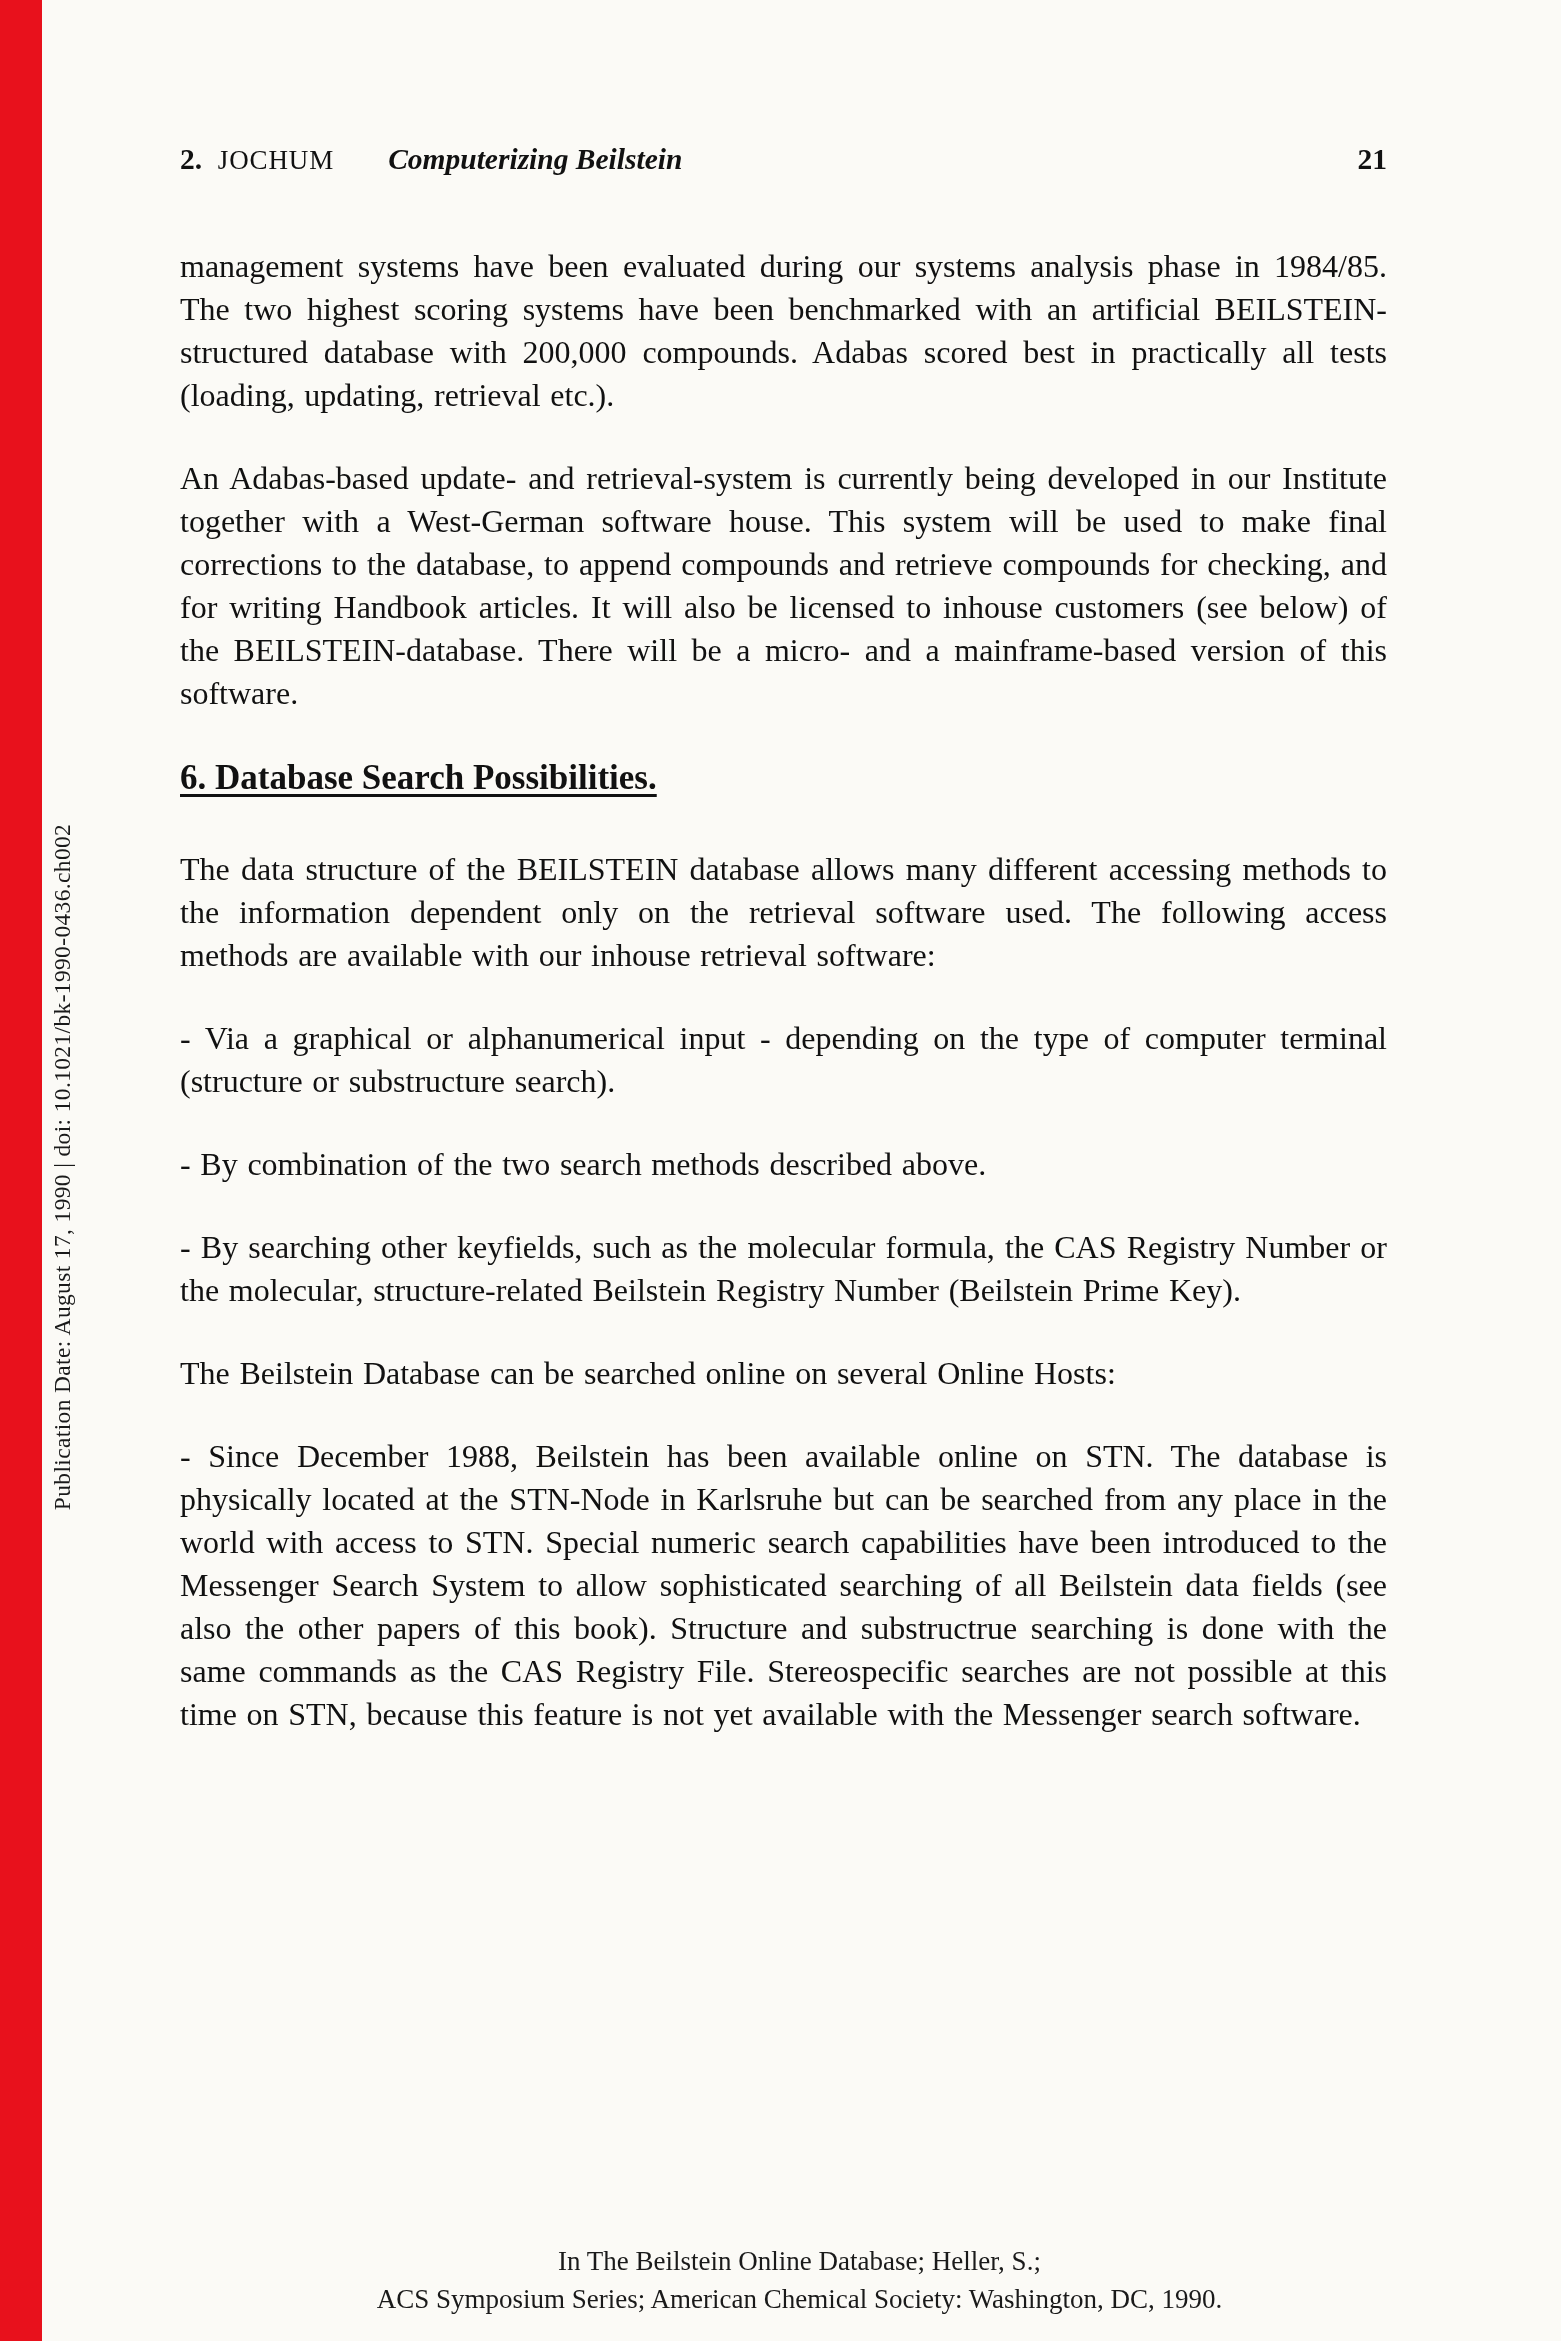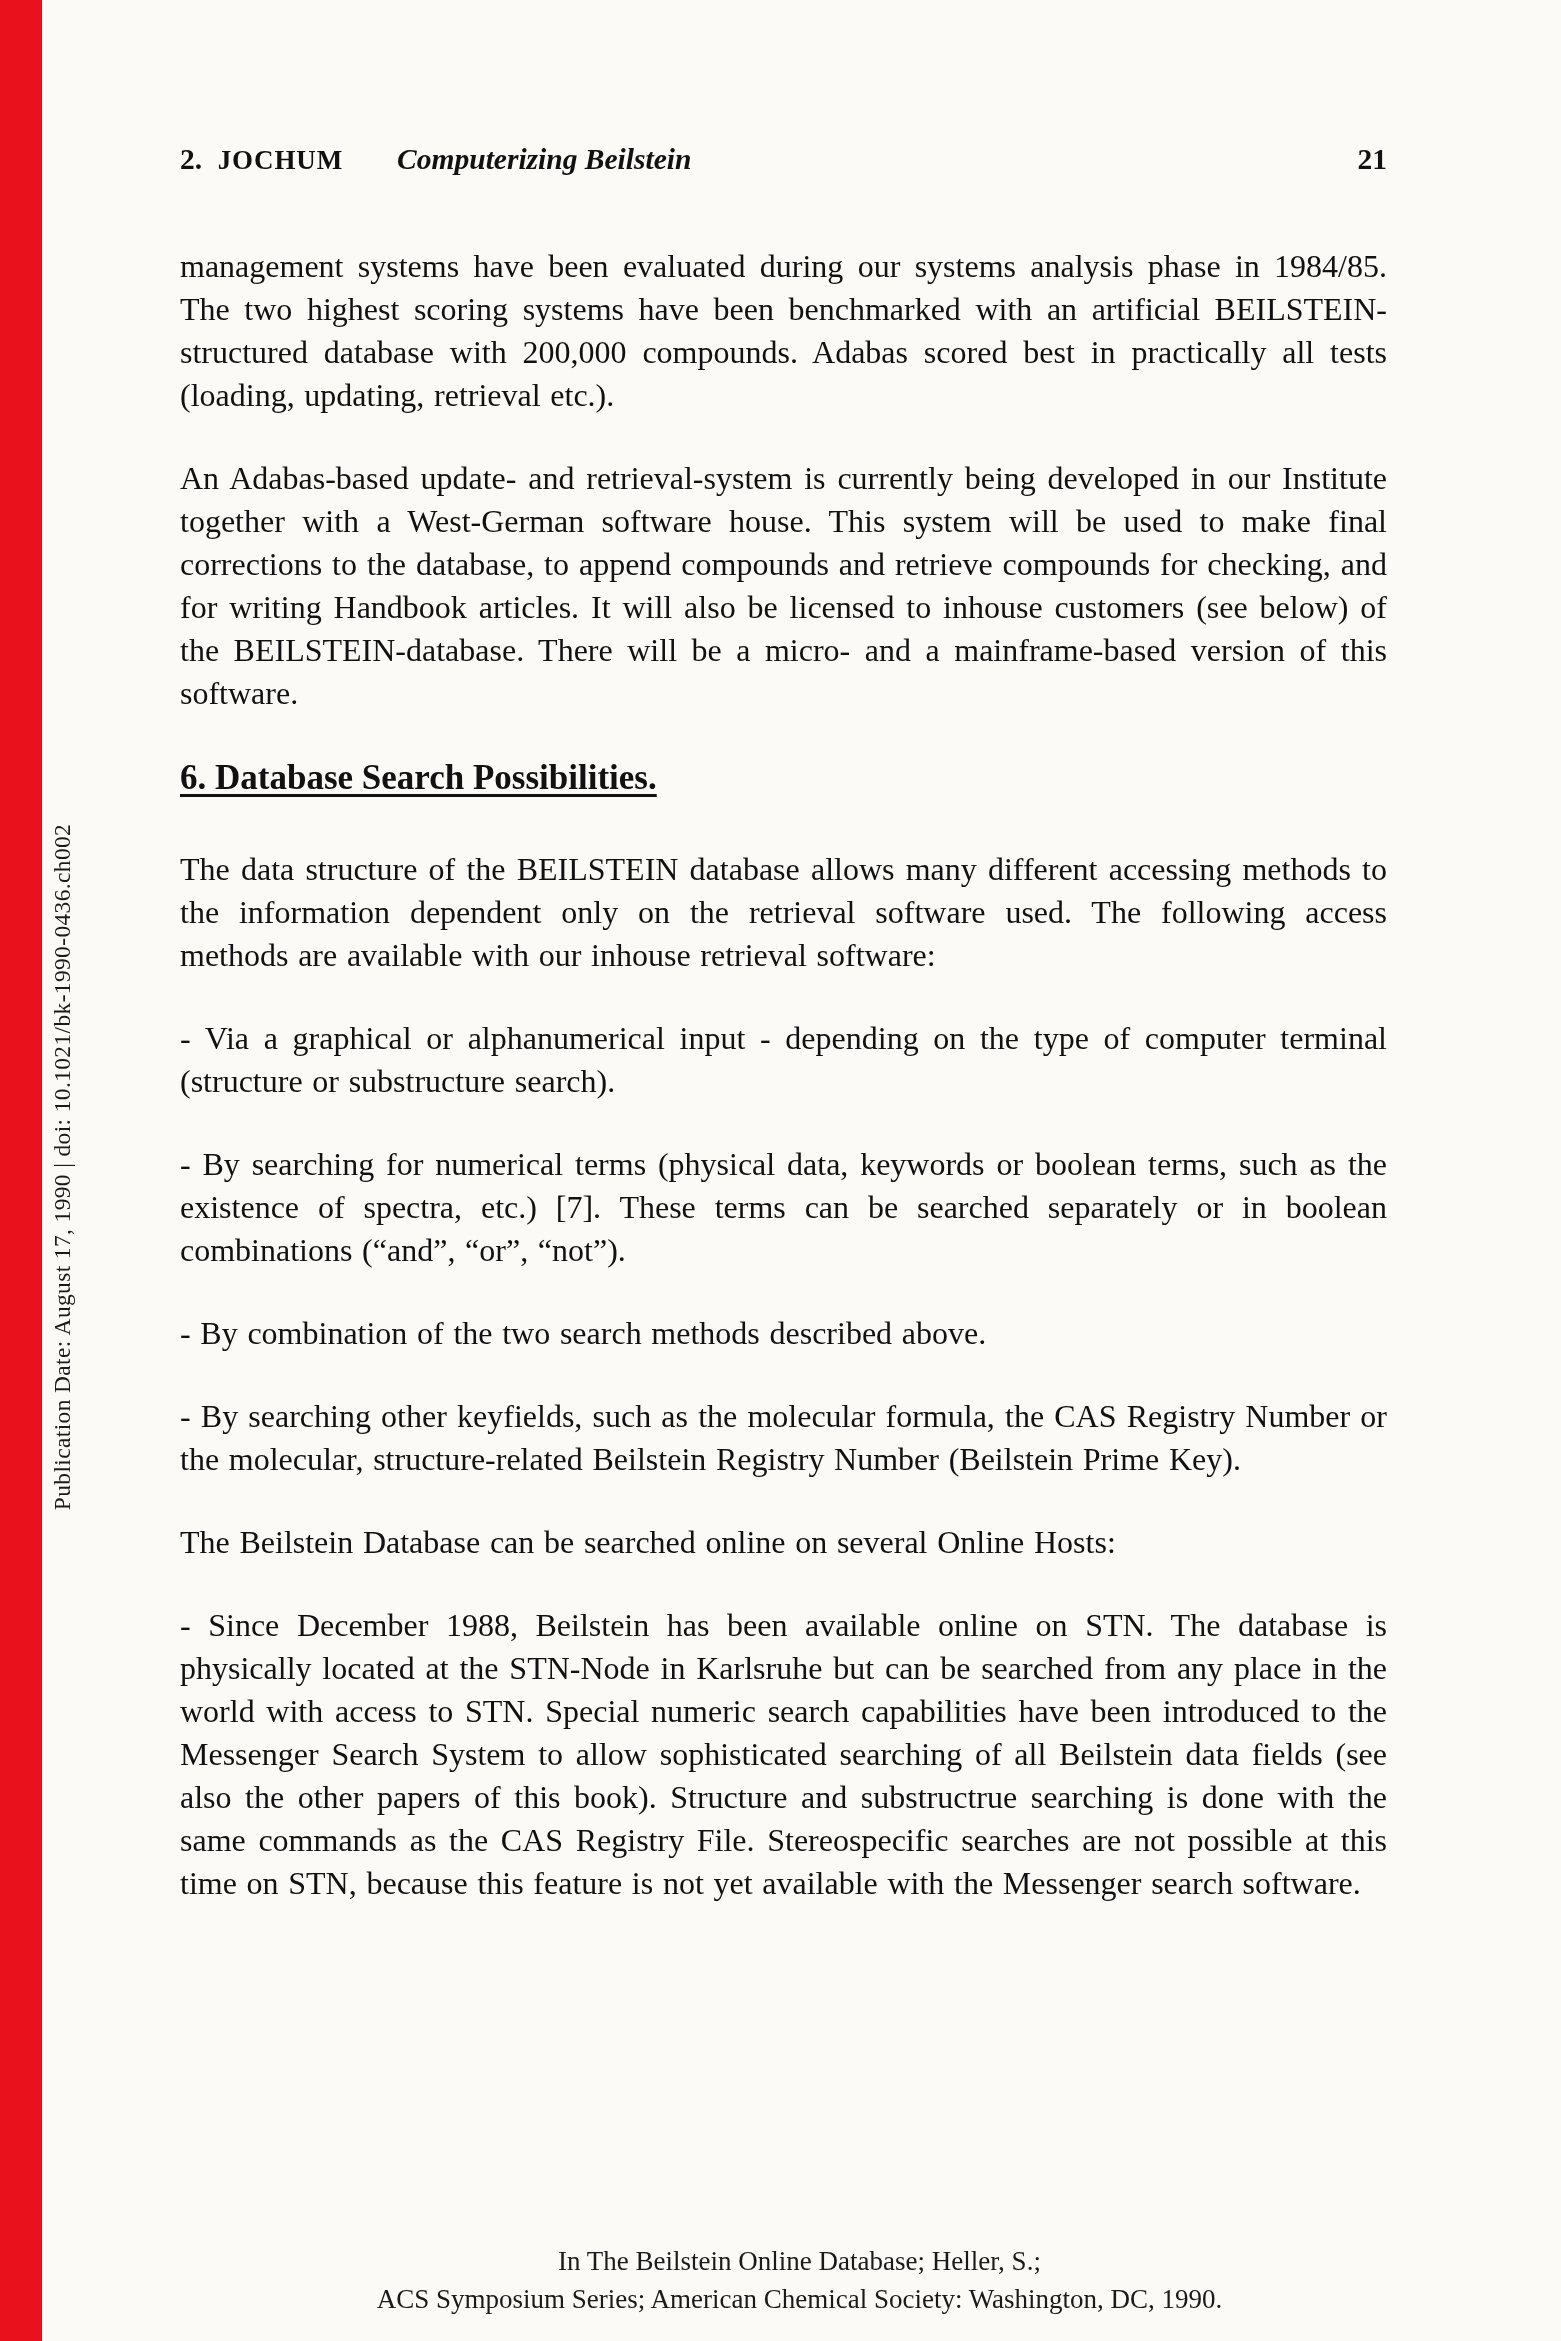--- a/index.html
+++ b/index.html
@@ -42,21 +42,21 @@
   }
 
   .doc-header {
     display: flex;
     align-items: baseline;
     font-size: 29.5px;
     margin-bottom: 69px;
   }
   .doc-header .chapter-no { font-weight: bold; }
   .doc-header .author {
-    font-weight: bold;
+    font-weight: normal;
     font-size: 27px;
     letter-spacing: 0.9px;
     margin-left: 15.6px;
   }
   .doc-header .running-title {
     font-weight: bold;
     font-style: italic;
     margin-left: 54px;
   }
   .doc-header .page-no {
@@ -109,21 +109,20 @@
     <span class="page-no">21</span>
   </div>
 
   <p class="para">management systems have been evaluated during our systems analysis phase in 1984/85. The two highest scoring systems have been benchmarked with an artificial BEILSTEIN-structured database with 200,000 compounds. Adabas scored best in practically all tests (loading, updating, retrieval etc.).</p>
   <p class="para">An Adabas-based update- and retrieval-system is currently being developed in our Institute together with a West-German software house. This system will be used to make final corrections to the database, to append compounds and retrieve compounds for checking, and for writing Handbook articles. It will also be licensed to inhouse customers (see below) of the BEILSTEIN-database. There will be a micro- and a mainframe-based version of this software.</p>
 
   <div class="section-heading">6. Database Search Possibilities.</div>
 
   <p class="para">The data structure of the BEILSTEIN database allows many different accessing methods to the information dependent only on the retrieval software used. The following access methods are available with our inhouse retrieval software:</p>
   <p class="para">- Via a graphical or alphanumerical input - depending on the type of computer terminal (structure or substructure search).</p>
-  <p class="para">- By searching for numerical terms (physical data, keywords or boolean terms, such as the existence of spectra, etc.) [7]. These terms can be searched separately or in boolean combinations (“and”, “or”, “not”).</p>
   <p class="para">- By combination of the two search methods described above.</p>
   <p class="para">- By searching other keyfields, such as the molecular formula, the CAS Registry Number or the molecular, structure-related Beilstein Registry Number (Beilstein Prime Key).</p>
 
 
   <p class="para">The Beilstein Database can be searched online on several Online Hosts:</p>
   <p class="para">- Since December 1988, Beilstein has been available online on STN. The database is physically located at the STN-Node in Karlsruhe but can be searched from any place in the world with access to STN. Special numeric search capabilities have been introduced to the Messenger Search System to allow sophisticated searching of all Beilstein data fields (see also the other papers of this book). Structure and substructrue searching is done with the same commands as the CAS Registry File. Stereospecific searches are not possible at this time on STN, because this feature is not yet available with the Messenger search software.</p>
 
 </div>
 
 <div class="doc-footer">

